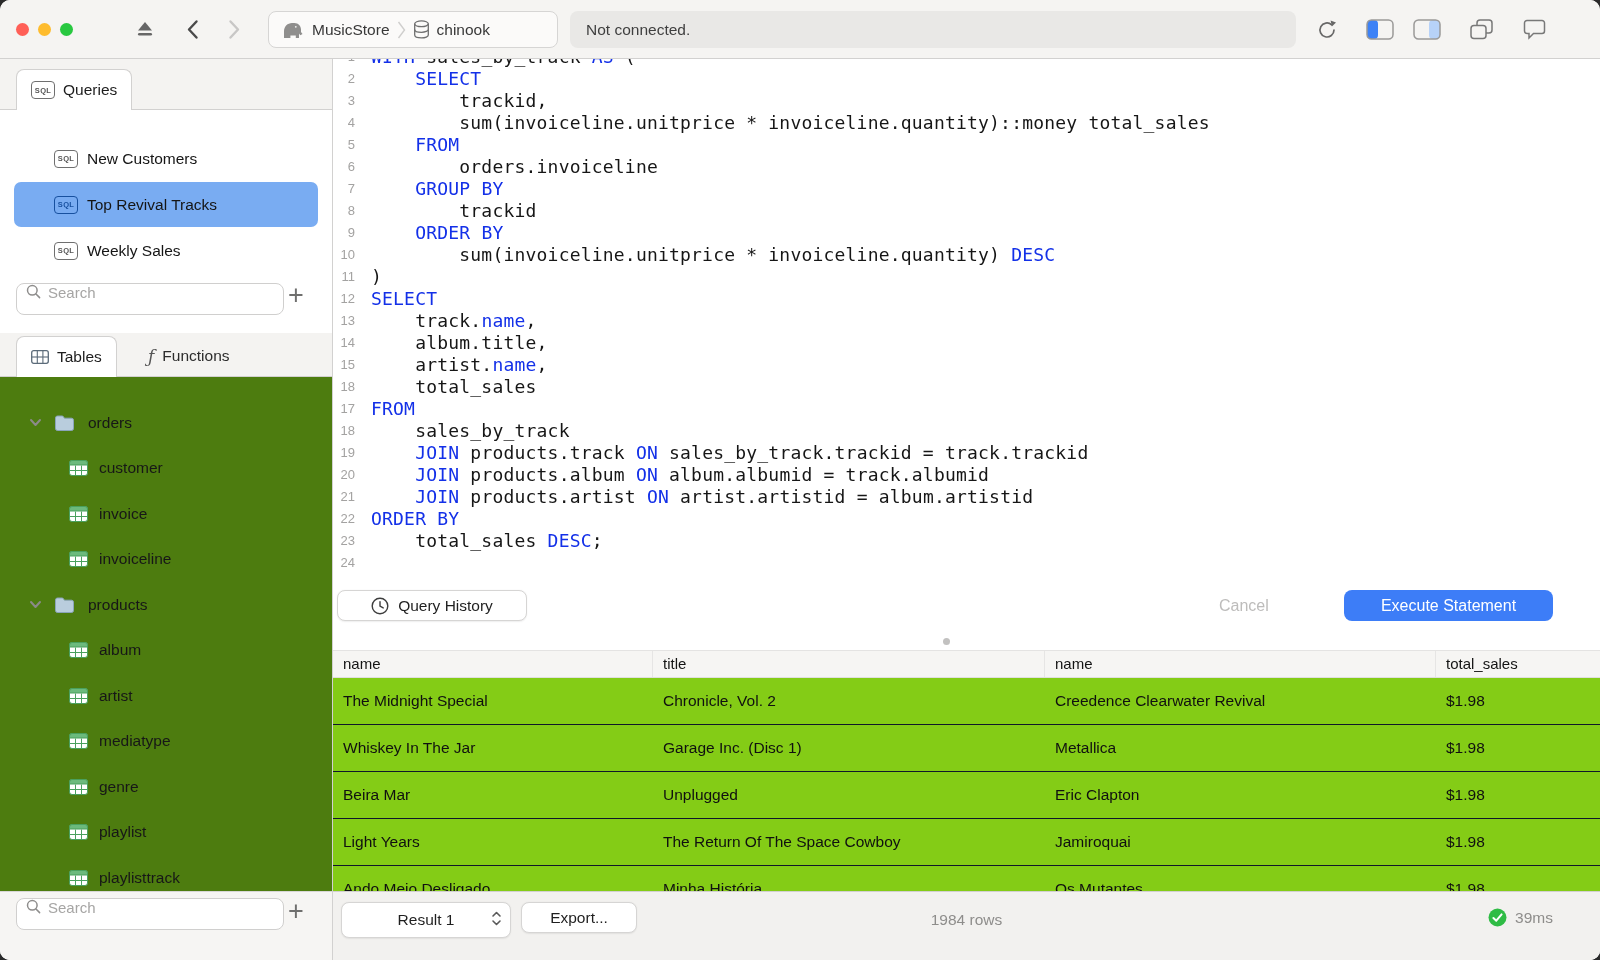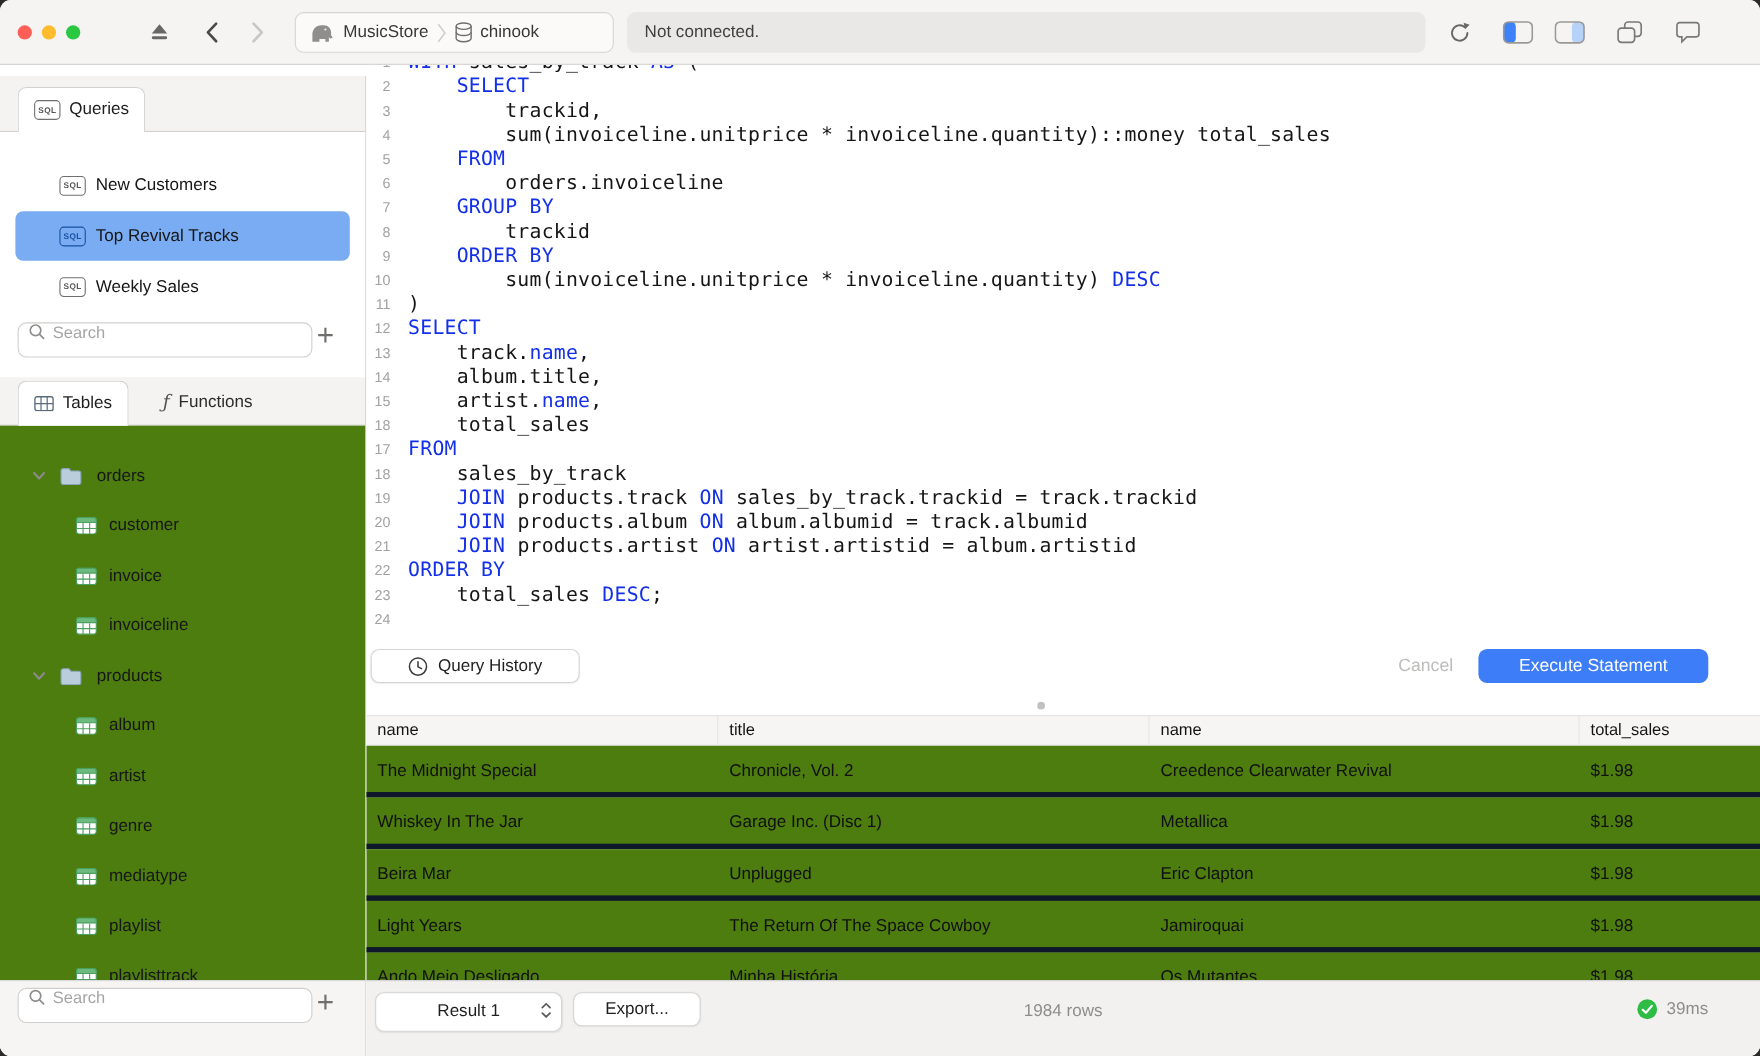--- a/index.html
+++ b/index.html
@@ -12,21 +12,21 @@
   .traffic { position: absolute; left: 16px; top: 23px; display: flex; gap: 9px; }
   .tl { width: 13px; height: 13px; border-radius: 50%; }
   .tl.red { background: var(--traffic-red); } .tl.yellow { background: var(--traffic-yellow); } .tl.green { background: var(--traffic-green); }
   .tb-icon { position: absolute; display: flex; align-items: center; justify-content: center; }
   .breadcrumb { position: absolute; left: 268px; top: 11px; width: 290px; height: 37px; background: #fbfaf9; border: 1px solid #d6d5d4; border-radius: 8px; display: flex; align-items: center; padding: 0 10px; gap: 7px; }
   .bc-seg { display: flex; align-items: center; gap: 7px; }
   .bc-label { font-size: 15.5px; color: #383838; }
   .status-pill { position: absolute; left: 570px; top: 11px; width: 726px; height: 37px; background: #e9e8e6; border-radius: 8px; display: flex; align-items: center; padding: 0 16px; font-size: 15.5px; color: #3f3f3f; }
 
   
-  .sidebar { position: absolute; top: 69px; left: 0; width: 333px; bottom: 0; background: #f4f3f1; border-right: 1px solid #d2d1d0; }
+  .sidebar { position: absolute; top: 59px; left: 0; width: 333px; bottom: 0; background: #f4f3f1; border-right: 1px solid #d2d1d0; }
   .tabrow-q { position: absolute; top: 0; left: 0; right: 0; height: 51px; border-bottom: 1px solid #d2d1d0; }
   .tab { position: absolute; display: flex; align-items: center; gap: 8px; background: #fff; border: 1px solid #d2d1d0; border-bottom: none; border-radius: 8px 8px 0 0; padding: 0 14px; font-size: 15.5px; color: #1d1d1d; z-index: 2; }
   .tab-queries { left: 16px; top: 10px; height: 41px; }
   .queries-panel { position: absolute; top: 51px; left: 0; right: 0; height: 223px; background: #fff; }
   .query-list { position: absolute; top: 26px; left: 0; right: 0; }
   .q-row { height: 45px; margin: 0 14px 1px; border-radius: 7px; display: flex; align-items: center; padding-left: 40px; gap: 9px; font-size: 15.5px; color: #151515; }
   .q-row.sel { background: var(--selection-blue); }
   .sql-badge { display: inline-flex; align-items: center; justify-content: center; width: 24px; height: 18px; border: 1.4px solid #6f6f6f; border-radius: 4px; font-size: 7.5px; font-weight: 700; color: #555; letter-spacing: .3px; flex: none; }
   .q-row.sel .sql-badge { border-color: #17509f; color: #17509f; }
   .search-field { position: absolute; left: 16px; width: 268px; height: 32px; background: #fff; border: 1px solid #d0cfce; border-radius: 8px; display: flex; align-items: flex-start; padding: 0 9px; gap: 7px; }
@@ -55,31 +55,31 @@
   .main { position: absolute; top: 59px; left: 333px; right: 0; bottom: 0; background: #fff; }
   .editor { position: absolute; top: 0; left: 0; right: 0; height: 526px; overflow: hidden; }
   .code-area { position: absolute; top: -13px; left: 0; right: 0; }
   .line { display: flex; height: 22px; }
   .ln { width: 22px; flex: none; text-align: right; font-size: 13px; line-height: 22px; color: #a3a2a1; }
   .lc { white-space: pre; padding-left: 16px; font-family: "DejaVu Sans Mono", monospace; font-size: 18px; line-height: 22px; color: #161616; letter-spacing: .2px; }
   .lc .k { color: var(--keyword-blue); }
 
   .btn { display: flex; align-items: center; justify-content: center; background: #fff; border: 1px solid #d6d5d4; border-radius: 8px; font-size: 15.5px; color: #1f1f1f; box-shadow: 0 .5px 1.5px rgba(0,0,0,.07); }
   .history-btn { position: absolute; left: 4px; top: 531px; width: 190px; height: 31px; gap: 9px; }
-  .cancel-btn { position: absolute; left: 886px; top: 531px; width: 102px; height: 31px; display: flex; align-items: center; justify-content: flex-end; font-size: 16px; color: #bdbcbb; }
+  .cancel-btn { position: absolute; left: 886px; top: 531px; width: 102px; height: 31px; display: flex; align-items: center; justify-content: flex-start; font-size: 16px; color: #bdbcbb; }
   .execute-btn { position: absolute; left: 1011px; top: 531px; width: 209px; height: 31px; background: var(--accent-blue); color: #fff; border-radius: 8px; display: flex; align-items: center; justify-content: center; font-size: 16px; font-weight: 500; }
   .splitter-dot { position: absolute; left: 610px; top: 579px; width: 7px; height: 7px; border-radius: 50%; background: #c2c1c0; }
 
   
   .results { position: absolute; top: 591px; left: 0; right: 0; height: 241px; overflow: hidden; }
   .rgrid { display: grid; grid-template-columns: 320px 392px 391px 1fr; }
   .rhead { height: 28px; background: #f6f5f3; border-top: 1px solid #e4e3e2; border-bottom: 1px solid #e0dfde; }
   .rhead .cell { font-size: 15px; color: #141414; line-height: 26px; padding: 0 10px; border-right: 1px solid #e6e5e4; white-space: nowrap; overflow: hidden; }
   .rhead .cell:last-child { border-right: none; }
-  .rrow { height: 47px; border-bottom: 5px solid #0f172a; background: #4d7c0f; }
+  .rrow { height: 47px; border-bottom: 1px solid #0f172a; background: #84cc16; }
   .rrow .cell { font-size: 15.5px; color: #101010; line-height: 46px; padding: 0 10px; white-space: nowrap; overflow: hidden; }
 
   
   .bottombar { position: absolute; left: 0; right: 0; bottom: 0; height: 69px; background: #f2f1ef; border-top: 1px solid #d2d1d0; }
   .result-select { position: absolute; left: 8px; top: 10px; width: 170px; height: 36px; }
   .result-select .stepper { position: absolute; right: 8px; top: 7px; }
   .export-btn { position: absolute; left: 188px; top: 10px; width: 116px; height: 31px; }
   .row-count { position: absolute; left: 0; right: 0; top: 19px; text-align: center; font-size: 15.5px; color: #8e8d8b; }
   .timing { position: absolute; right: 47px; top: 16px; display: flex; align-items: center; gap: 8px; font-size: 15.5px; color: #8e8d8b; }
 </style>
@@ -317,33 +317,33 @@
         <div class="tree-row table">
           <span class="t-icon">
             <svg width="19" height="16" viewBox="0 0 19 16">
               <rect x="0.5" y="0.5" width="18" height="15" rx="2.5" fill="#fff" stroke="#4aa05e"></rect>
               <path d="M0.5 3 a2.5 2.5 0 0 1 2.5-2.5 h13 a2.5 2.5 0 0 1 2.5 2.5 v2 h-18 z" fill="#6cba7d" stroke="#4aa05e"></path>
               <line x1="6.5" y1="5.5" x2="6.5" y2="15.5" stroke="#4aa05e"></line>
               <line x1="12.5" y1="5.5" x2="12.5" y2="15.5" stroke="#4aa05e"></line>
               <line x1="0.5" y1="10.5" x2="18.5" y2="10.5" stroke="#4aa05e"></line>
             </svg>
           </span>
+          <span>mediatype</span>
+        </div>
+        <div class="tree-row table">
+          <span class="t-icon">
+            <svg width="19" height="16" viewBox="0 0 19 16">
+              <rect x="0.5" y="0.5" width="18" height="15" rx="2.5" fill="#fff" stroke="#4aa05e"></rect>
+              <path d="M0.5 3 a2.5 2.5 0 0 1 2.5-2.5 h13 a2.5 2.5 0 0 1 2.5 2.5 v2 h-18 z" fill="#6cba7d" stroke="#4aa05e"></path>
+              <line x1="6.5" y1="5.5" x2="6.5" y2="15.5" stroke="#4aa05e"></line>
+              <line x1="12.5" y1="5.5" x2="12.5" y2="15.5" stroke="#4aa05e"></line>
+              <line x1="0.5" y1="10.5" x2="18.5" y2="10.5" stroke="#4aa05e"></line>
+            </svg>
+          </span>
           <span>genre</span>
-        </div>
-        <div class="tree-row table">
-          <span class="t-icon">
-            <svg width="19" height="16" viewBox="0 0 19 16">
-              <rect x="0.5" y="0.5" width="18" height="15" rx="2.5" fill="#fff" stroke="#4aa05e"></rect>
-              <path d="M0.5 3 a2.5 2.5 0 0 1 2.5-2.5 h13 a2.5 2.5 0 0 1 2.5 2.5 v2 h-18 z" fill="#6cba7d" stroke="#4aa05e"></path>
-              <line x1="6.5" y1="5.5" x2="6.5" y2="15.5" stroke="#4aa05e"></line>
-              <line x1="12.5" y1="5.5" x2="12.5" y2="15.5" stroke="#4aa05e"></line>
-              <line x1="0.5" y1="10.5" x2="18.5" y2="10.5" stroke="#4aa05e"></line>
-            </svg>
-          </span>
-          <span>mediatype</span>
         </div>
         <div class="tree-row table">
           <span class="t-icon">
             <svg width="19" height="16" viewBox="0 0 19 16">
               <rect x="0.5" y="0.5" width="18" height="15" rx="2.5" fill="#fff" stroke="#4aa05e"></rect>
               <path d="M0.5 3 a2.5 2.5 0 0 1 2.5-2.5 h13 a2.5 2.5 0 0 1 2.5 2.5 v2 h-18 z" fill="#6cba7d" stroke="#4aa05e"></path>
               <line x1="6.5" y1="5.5" x2="6.5" y2="15.5" stroke="#4aa05e"></line>
               <line x1="12.5" y1="5.5" x2="12.5" y2="15.5" stroke="#4aa05e"></line>
               <line x1="0.5" y1="10.5" x2="18.5" y2="10.5" stroke="#4aa05e"></line>
             </svg>

